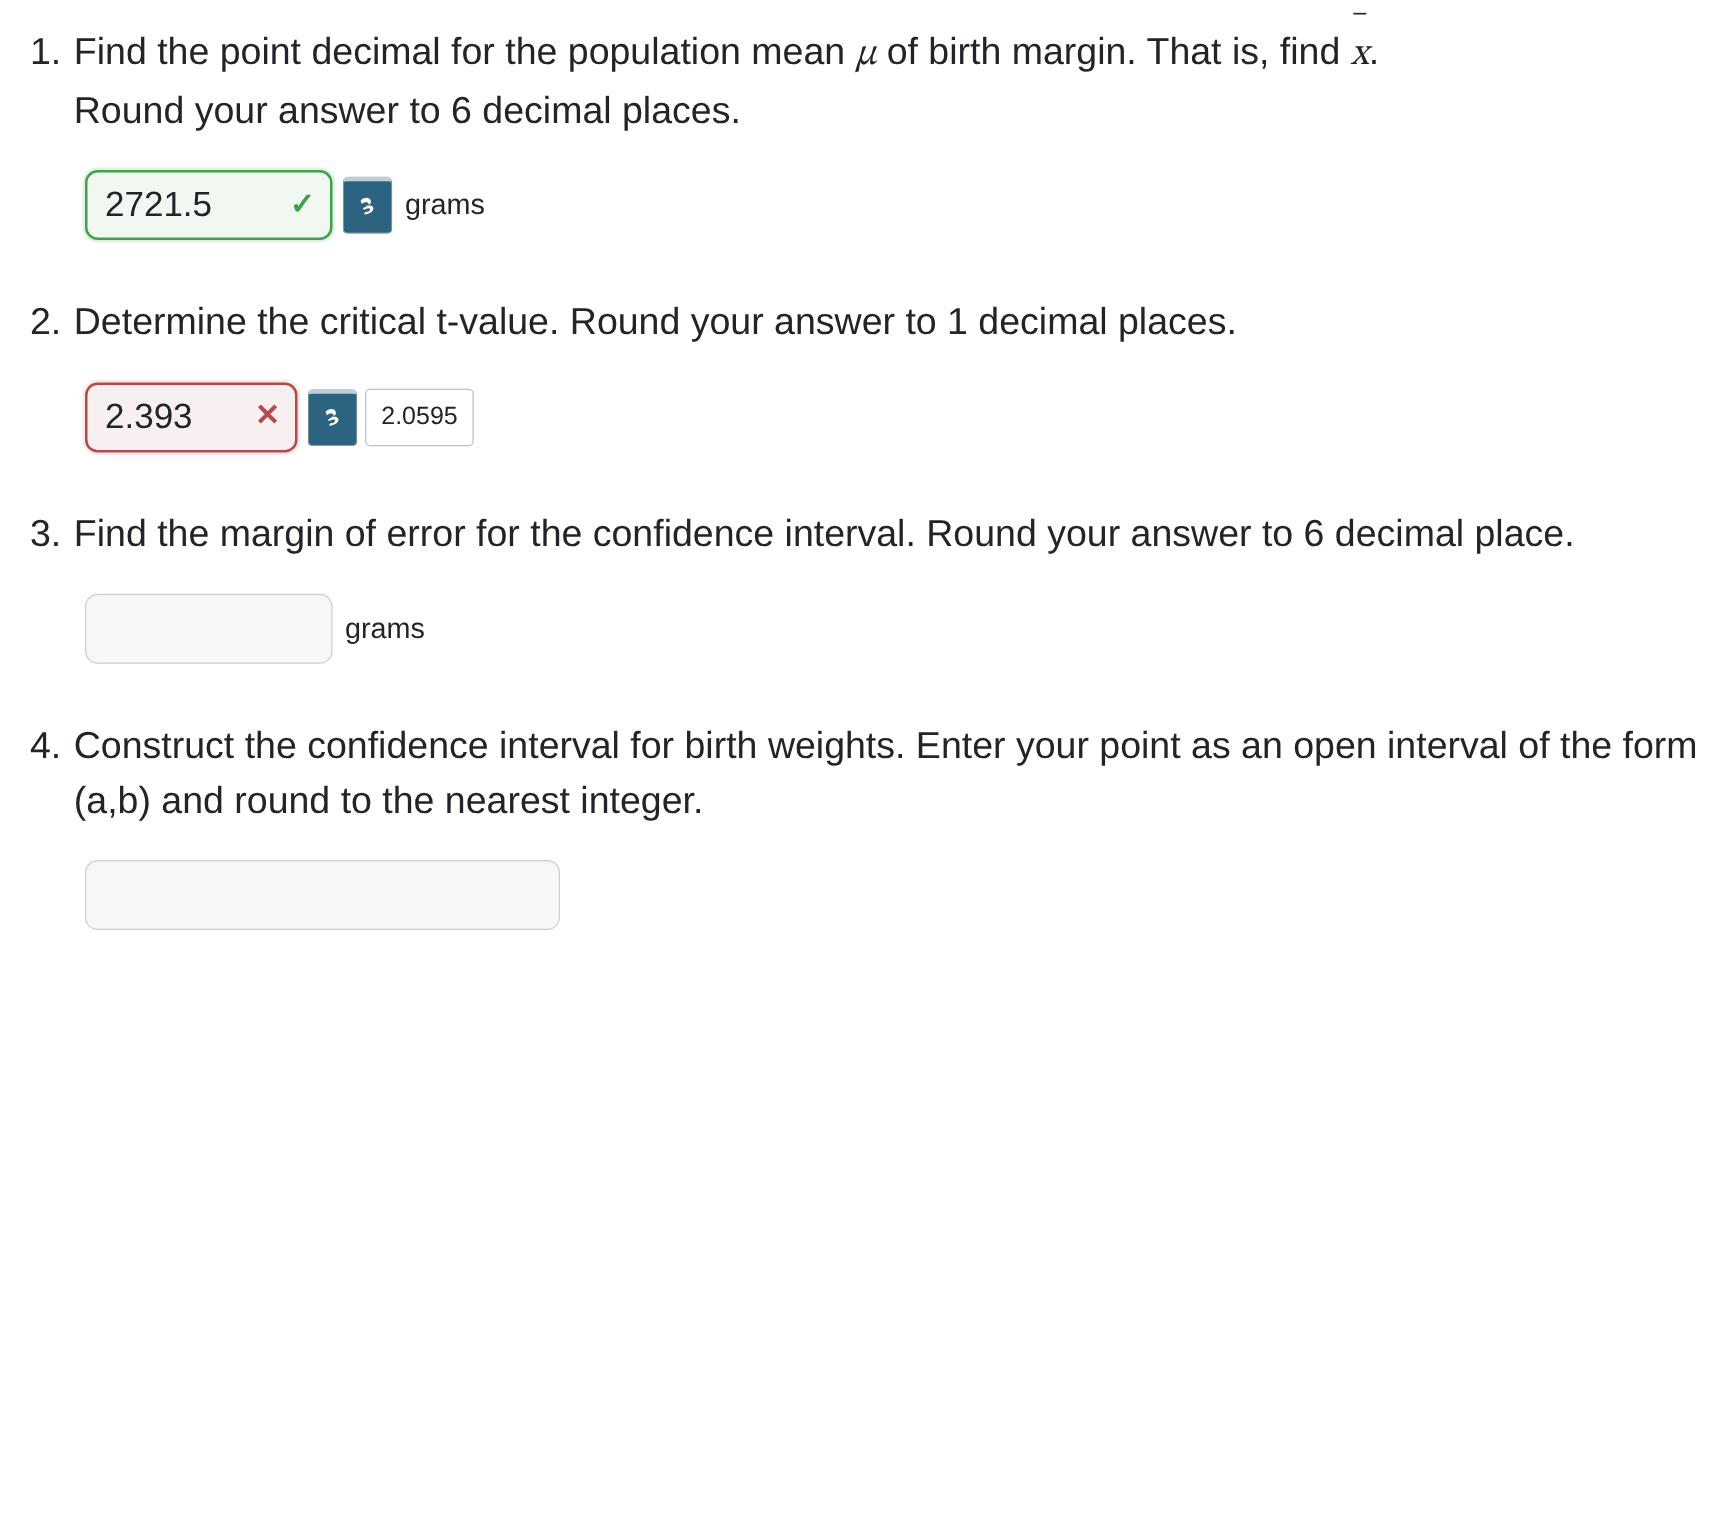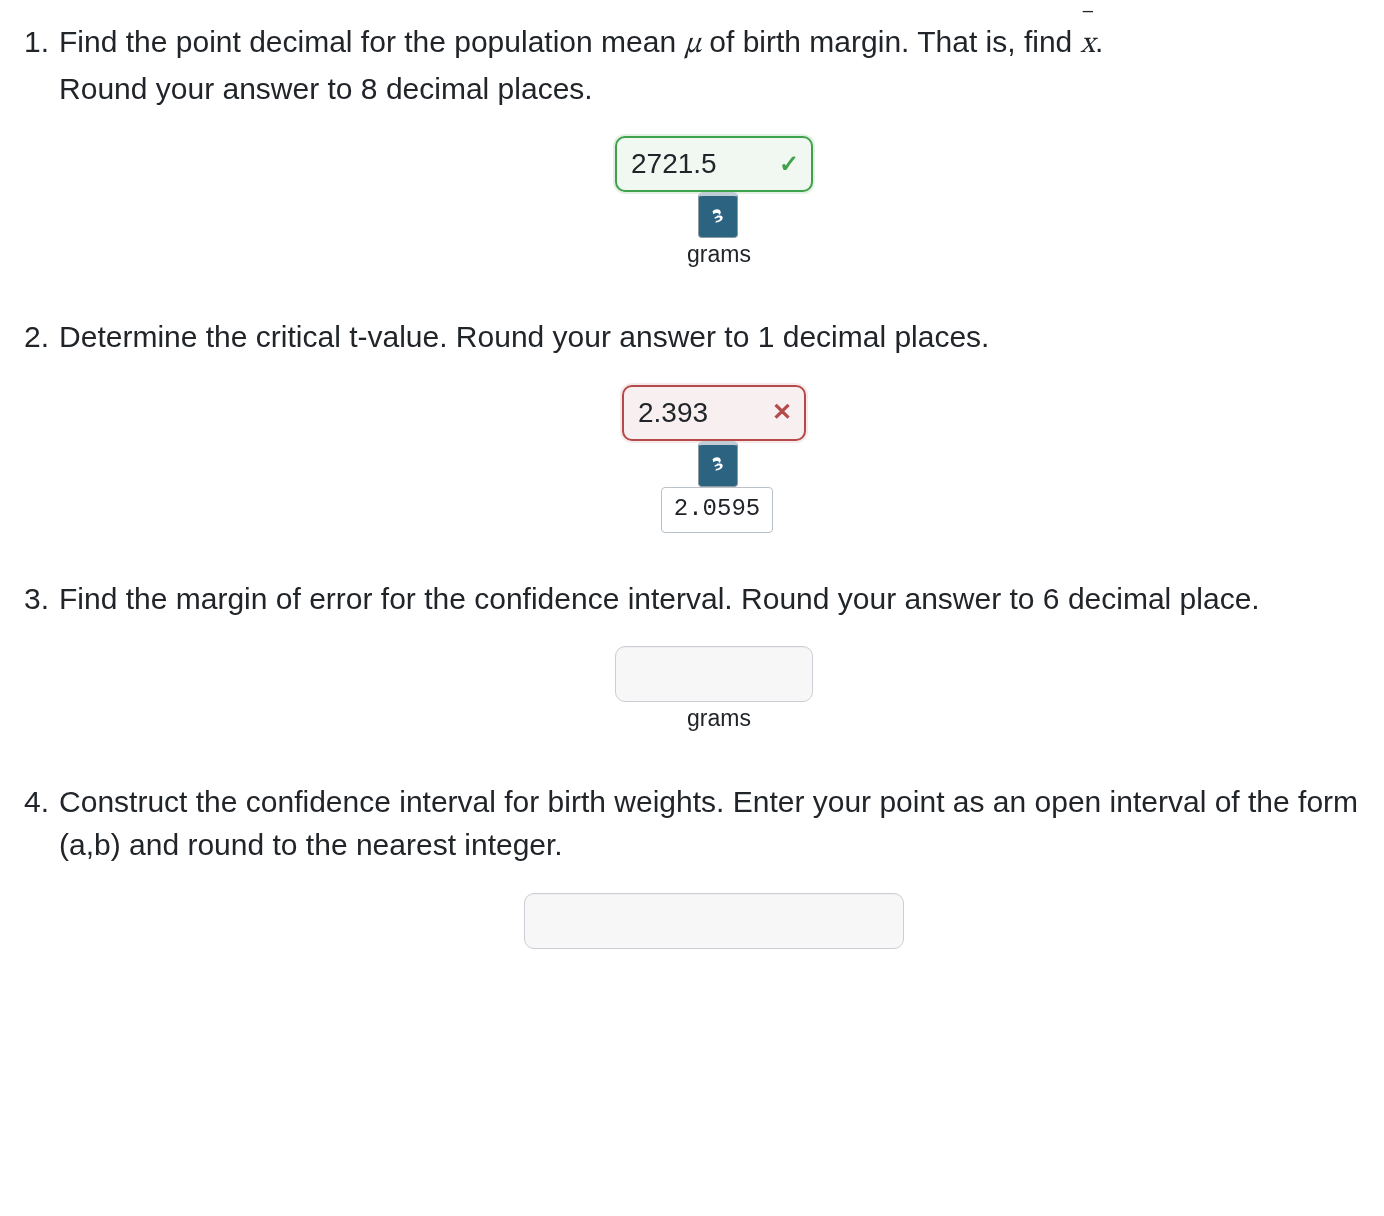--- a/index.html
+++ b/index.html
@@ -26,39 +26,38 @@
     padding-right: 10px;
   }
   .q-text {
     flex: 1 1 auto;
   }
   .answer-row {
     display: flex;
     align-items: center;
     margin-left: 44px;
     margin-bottom: 44px;
-    flex-direction: column;
   }
   .ans-box {
     display: flex;
     align-items: center;
     height: 56px;
     border-radius: 10px;
     padding: 0 10px 0 14px;
     box-sizing: border-box;
     font-size: 28px;
   }
   .ans-correct {
     width: 198px;
     background: #f1f8f2;
     border: 2px solid #3fa24a;
     box-shadow: 0 0 0 2px rgba(63,162,74,0.15);
   }
   .ans-incorrect {
-    width: 184px;
+    width: 170px;
     background: #f8f0f0;
     border: 2px solid #b44b4a;
     box-shadow: 0 0 0 2px rgba(180,75,74,0.12);
   }
   .ans-empty {
     background: #f7f7f7;
     border: 1px solid #c9cfd4;
     box-shadow: 0 1px 0 rgba(0,0,0,0.03) inset;
   }
   .ans-w-small { width: 198px; }
@@ -92,23 +91,22 @@
   }
 
   .correct-ans-box {
     display: flex;
     align-items: center;
     height: 44px;
     margin-left: 6px;
     padding: 0 12px;
     border: 1px solid #b9c2c9;
     border-radius: 4px;
-    font-size: 24px;
+    font-size: 20px;
     background: #fff;
-    font-family: Liberation Mono, monospace;
   }
 
   .unit-label {
     margin-left: 10px;
     font-size: 23px;
   }
 
   .math-italic { font-style: italic; font-family: "STIX Two Math", "Cambria Math", "Times New Roman", serif; }
   .xbar {
     position: relative;
@@ -130,21 +128,21 @@
 </head>
 <body>
 
 <div class="page">
 
   <div class="q-block">
     <div class="q-num">1.</div>
     <div class="q-text">
       <span>Find the point decimal for the population mean </span><span class="math-italic">μ</span><span> of birth margin. That is, find </span><span class="xbar">x</span><span>.</span>
       <br>
-      <span>Round your answer to 8 decimal places.</span>
+      <span>Round your answer to 6 decimal places.</span>
     </div>
   </div>
   <div class="answer-row">
     <div class="ans-box ans-correct">
       <span class="ans-value">2721.5</span>
       <span class="status-icon check">✓</span>
     </div>
     <div class="link-badge">
       <svg width="22" height="22" viewBox="0 0 24 24">
         <path fill="#fff" d="M6 6c3-4 9-3 9 1 0 3-3 2-4 4 2-1 5-1 6 1 1 3-3 6-8 6l1-2c3 0 5-2 4-3-1-1-3 0-5 1l-1-1c2-2 5-2 5-4 0-2-4-2-6 0z"></path>

